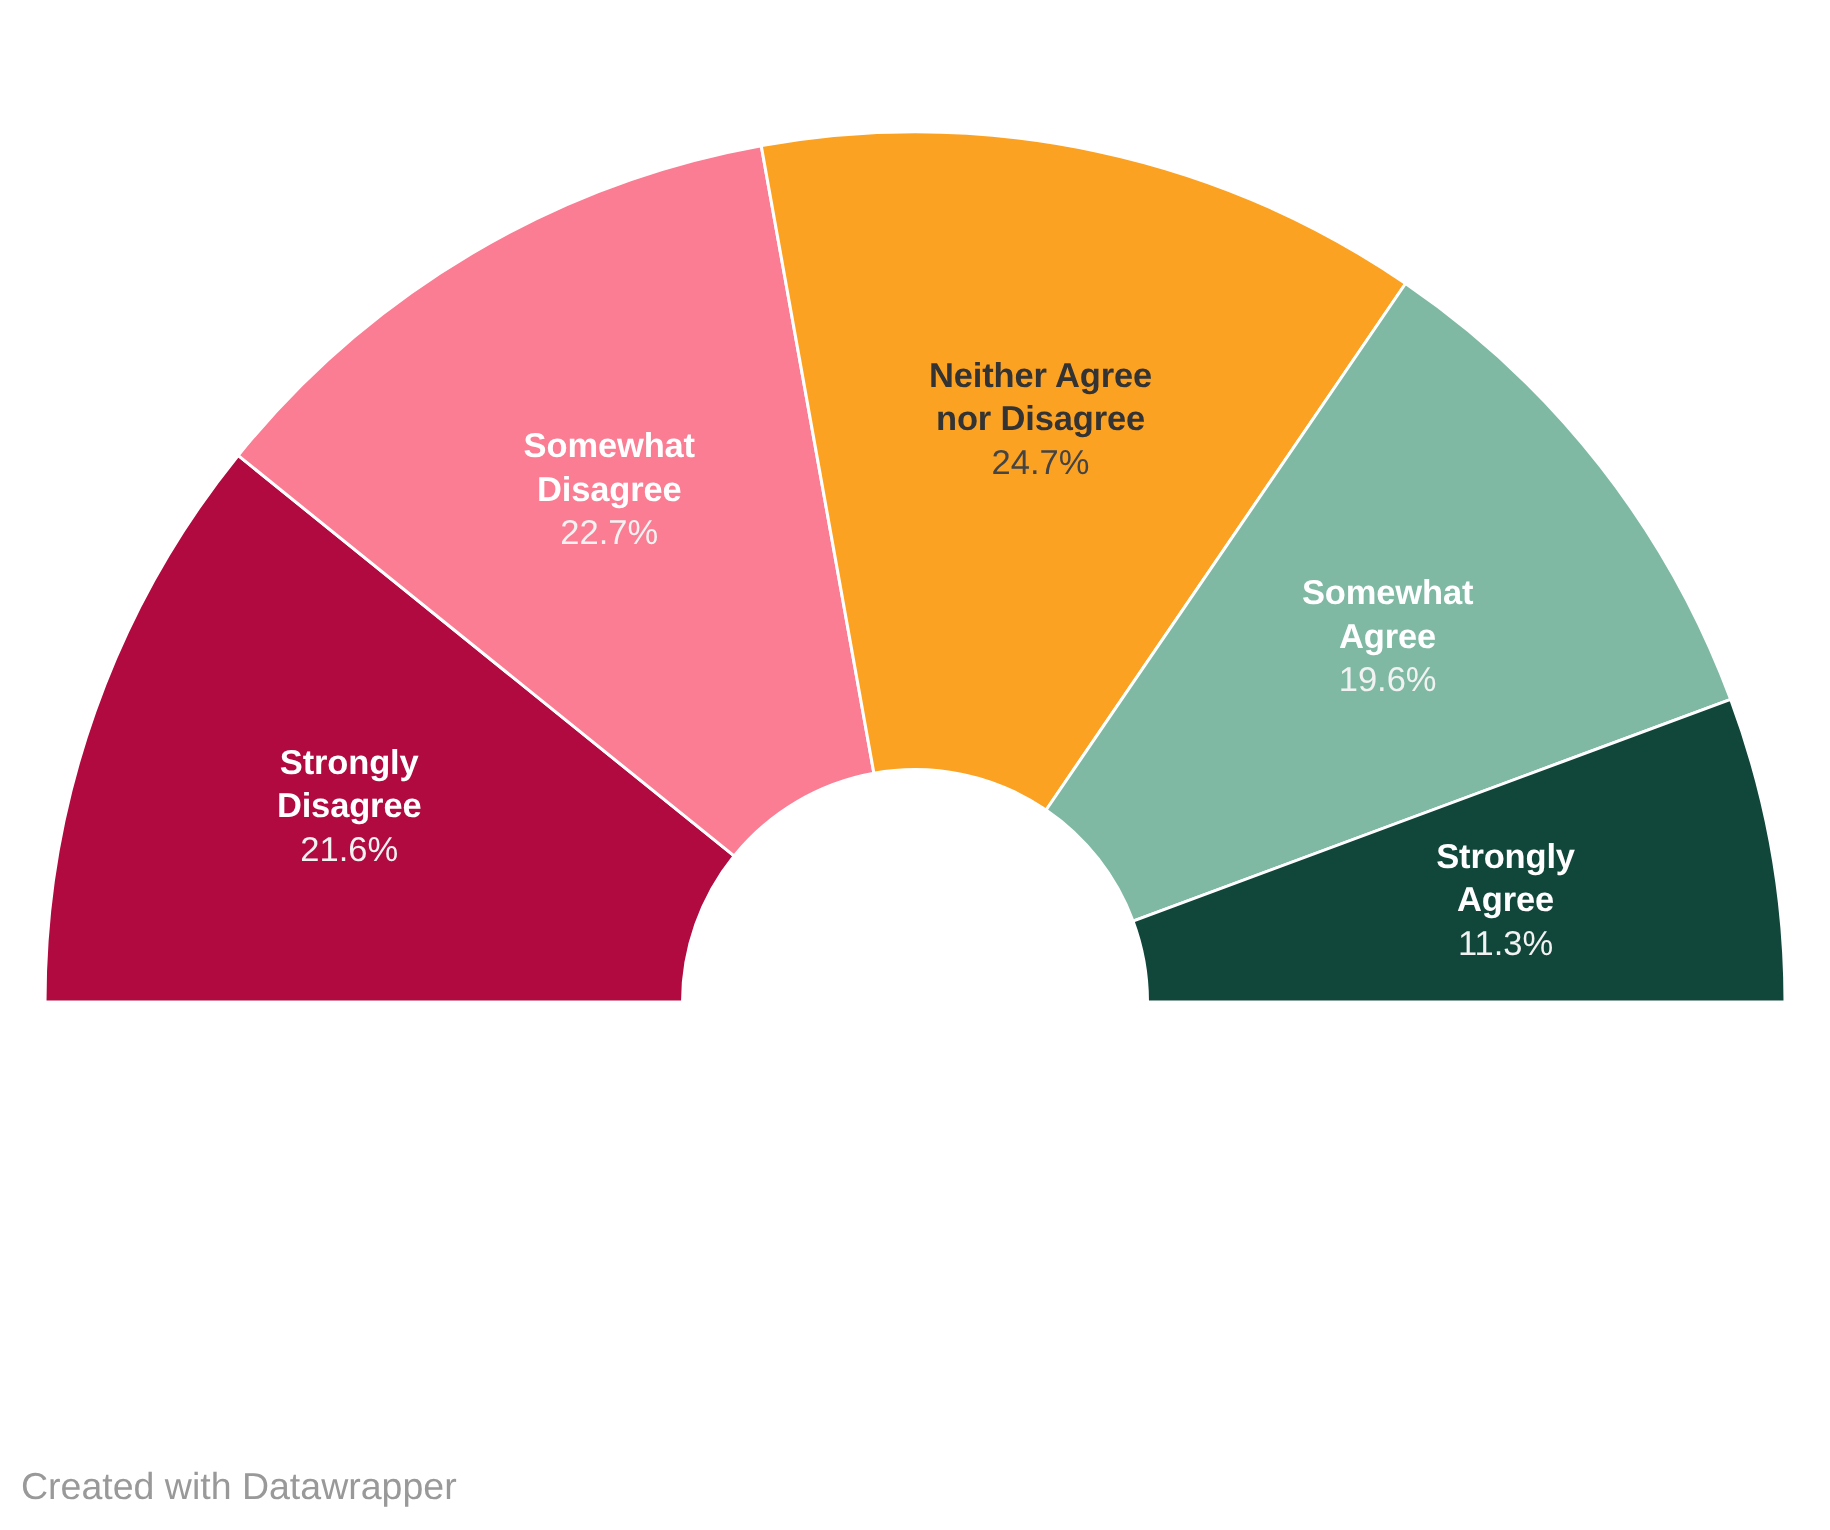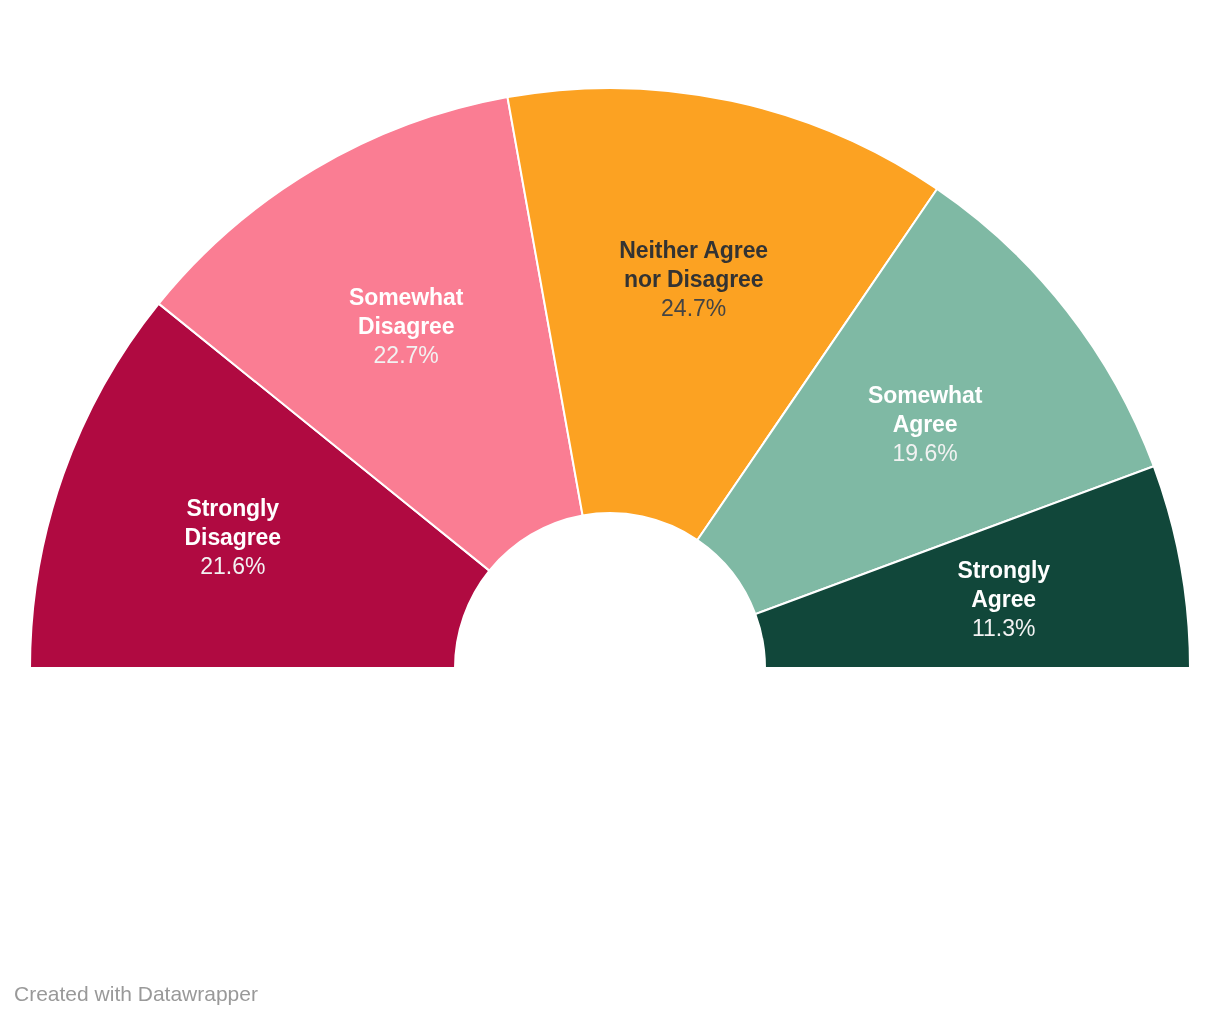--- a/index.html
+++ b/index.html
@@ -42,21 +42,21 @@
     font-size: 23px;
   }
   .label-light .slice-label-name { fill: #ffffff; }
   .label-light .slice-label-value { fill: #f2f2f2; }
   .label-dark .slice-label-name { fill: #333333; }
   .label-dark .slice-label-value { fill: #444444; }
   .footer-credit {
     position: absolute;
     left: 14px;
     bottom: 14px;
-    font-size: 21px;
+    font-size: 25px;
     color: #999999;
     font-family: "Liberation Sans", sans-serif;
     white-space: nowrap;
   }
 </style>
 </head>
 <body>
 
 <div id="chart-root">
   <svg class="donut" viewBox="0 0 1220 1020">

